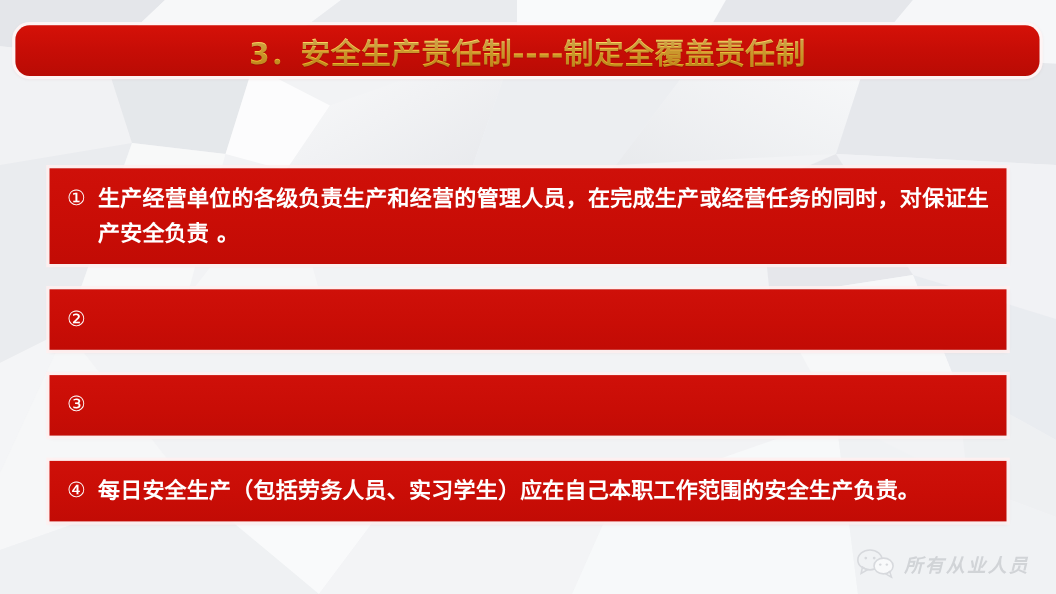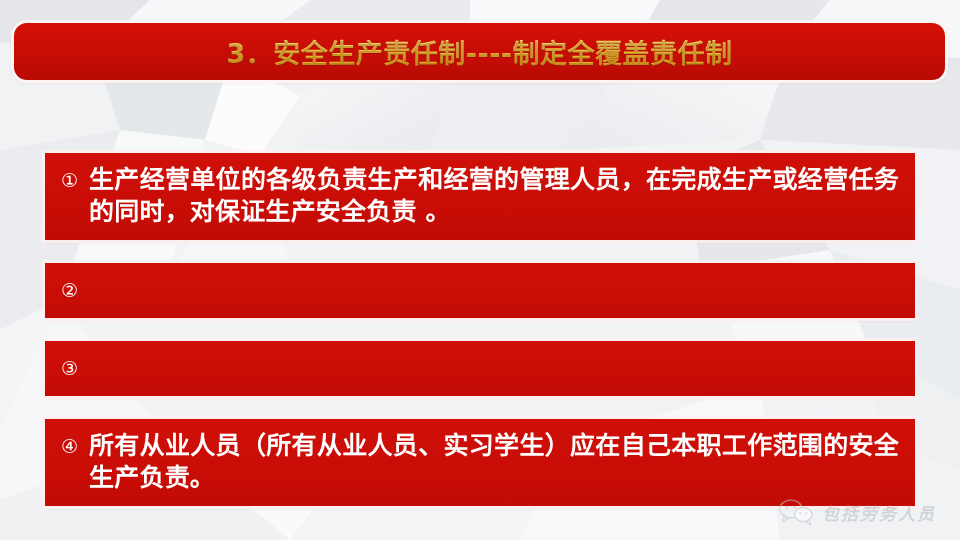--- a/index.html
+++ b/index.html
@@ -31,21 +31,21 @@
     height: 540px;
     pointer-events: none;
   }
 
   
   .title-bar {
     position: absolute;
     left: 14px;
     top: 23px;
     width: 931px;
-    height: 57px;
+    height: 46px;
     box-sizing: border-box;
     border-radius: 13px;
     background: linear-gradient(180deg, #d51108 0%, #c70d06 48%, #b90b04 100%);
     box-shadow: 0 0 0 3px rgba(255,245,245,0.92),
                 0 1px 5px rgba(120,0,0,0.22);
     display: flex;
     align-items: center;
     justify-content: center;
   }
   .title-text {
@@ -89,21 +89,21 @@
     flex: 0 0 auto;
     font-family: "DejaVu Sans", sans-serif;
     font-size: 19px;
     line-height: 32px;
     color: #ffffff;
     font-weight: normal;
   }
   .item-text {
     flex: 1 1 auto;
     font-family: "DejaVu Sans", "Liberation Sans", sans-serif;
-    font-size: 25px;
+    font-size: 20px;
     line-height: 32px;
     color: #ffffff;
     font-weight: bold;
     letter-spacing: 0.2px;
     text-align: justify;
     word-break: break-all;
   }
 
   
   .wechat-footer {
@@ -197,34 +197,34 @@
     <div class="item-box">
       <span class="item-marker">②</span>
     </div>
 
     <div class="item-box">
       <span class="item-marker">③</span>
     </div>
 
     <div class="item-box">
       <span class="item-marker">④</span>
-      <span class="item-text">所有从业人员（所有从业人员、实习学生）应在自己本职工作范围的安全生产负责。</span>
+      <span class="item-text">每日安全生产（包括劳务人员、实习学生）应在自己本职工作范围的安全生产负责。</span>
     </div>
 
   </div>
 
   <div class="wechat-footer">
     <svg class="wechat-icon" viewBox="0 0 40 32">
 
       <ellipse cx="14" cy="12.5" rx="13" ry="10.6" fill="none" stroke="#c3c6cb" stroke-width="1.7"></ellipse>
       <polygon points="6,20 4.5,27 11,23.2" fill="none" stroke="#c3c6cb" stroke-width="1.7"></polygon>
       <circle cx="9.5" cy="10.5" r="1.5" fill="#c3c6cb"></circle>
       <circle cx="18.5" cy="10.5" r="1.5" fill="#c3c6cb"></circle>
 
       <ellipse cx="28.5" cy="19" rx="10.2" ry="8.4" fill="#ffffff" stroke="#c3c6cb" stroke-width="1.7"></ellipse>
       <polygon points="35,25 37,31 31.5,27.8" fill="#ffffff" stroke="#c3c6cb" stroke-width="1.7"></polygon>
       <circle cx="25" cy="17.5" r="1.3" fill="#c3c6cb"></circle>
       <circle cx="32" cy="17.5" r="1.3" fill="#c3c6cb"></circle>
     </svg>
-    <span class="wechat-label">包括劳务人员</span>
+    <span class="wechat-label">所有从业人员</span>
   </div>
 
 </div>
 
 </body></html>

